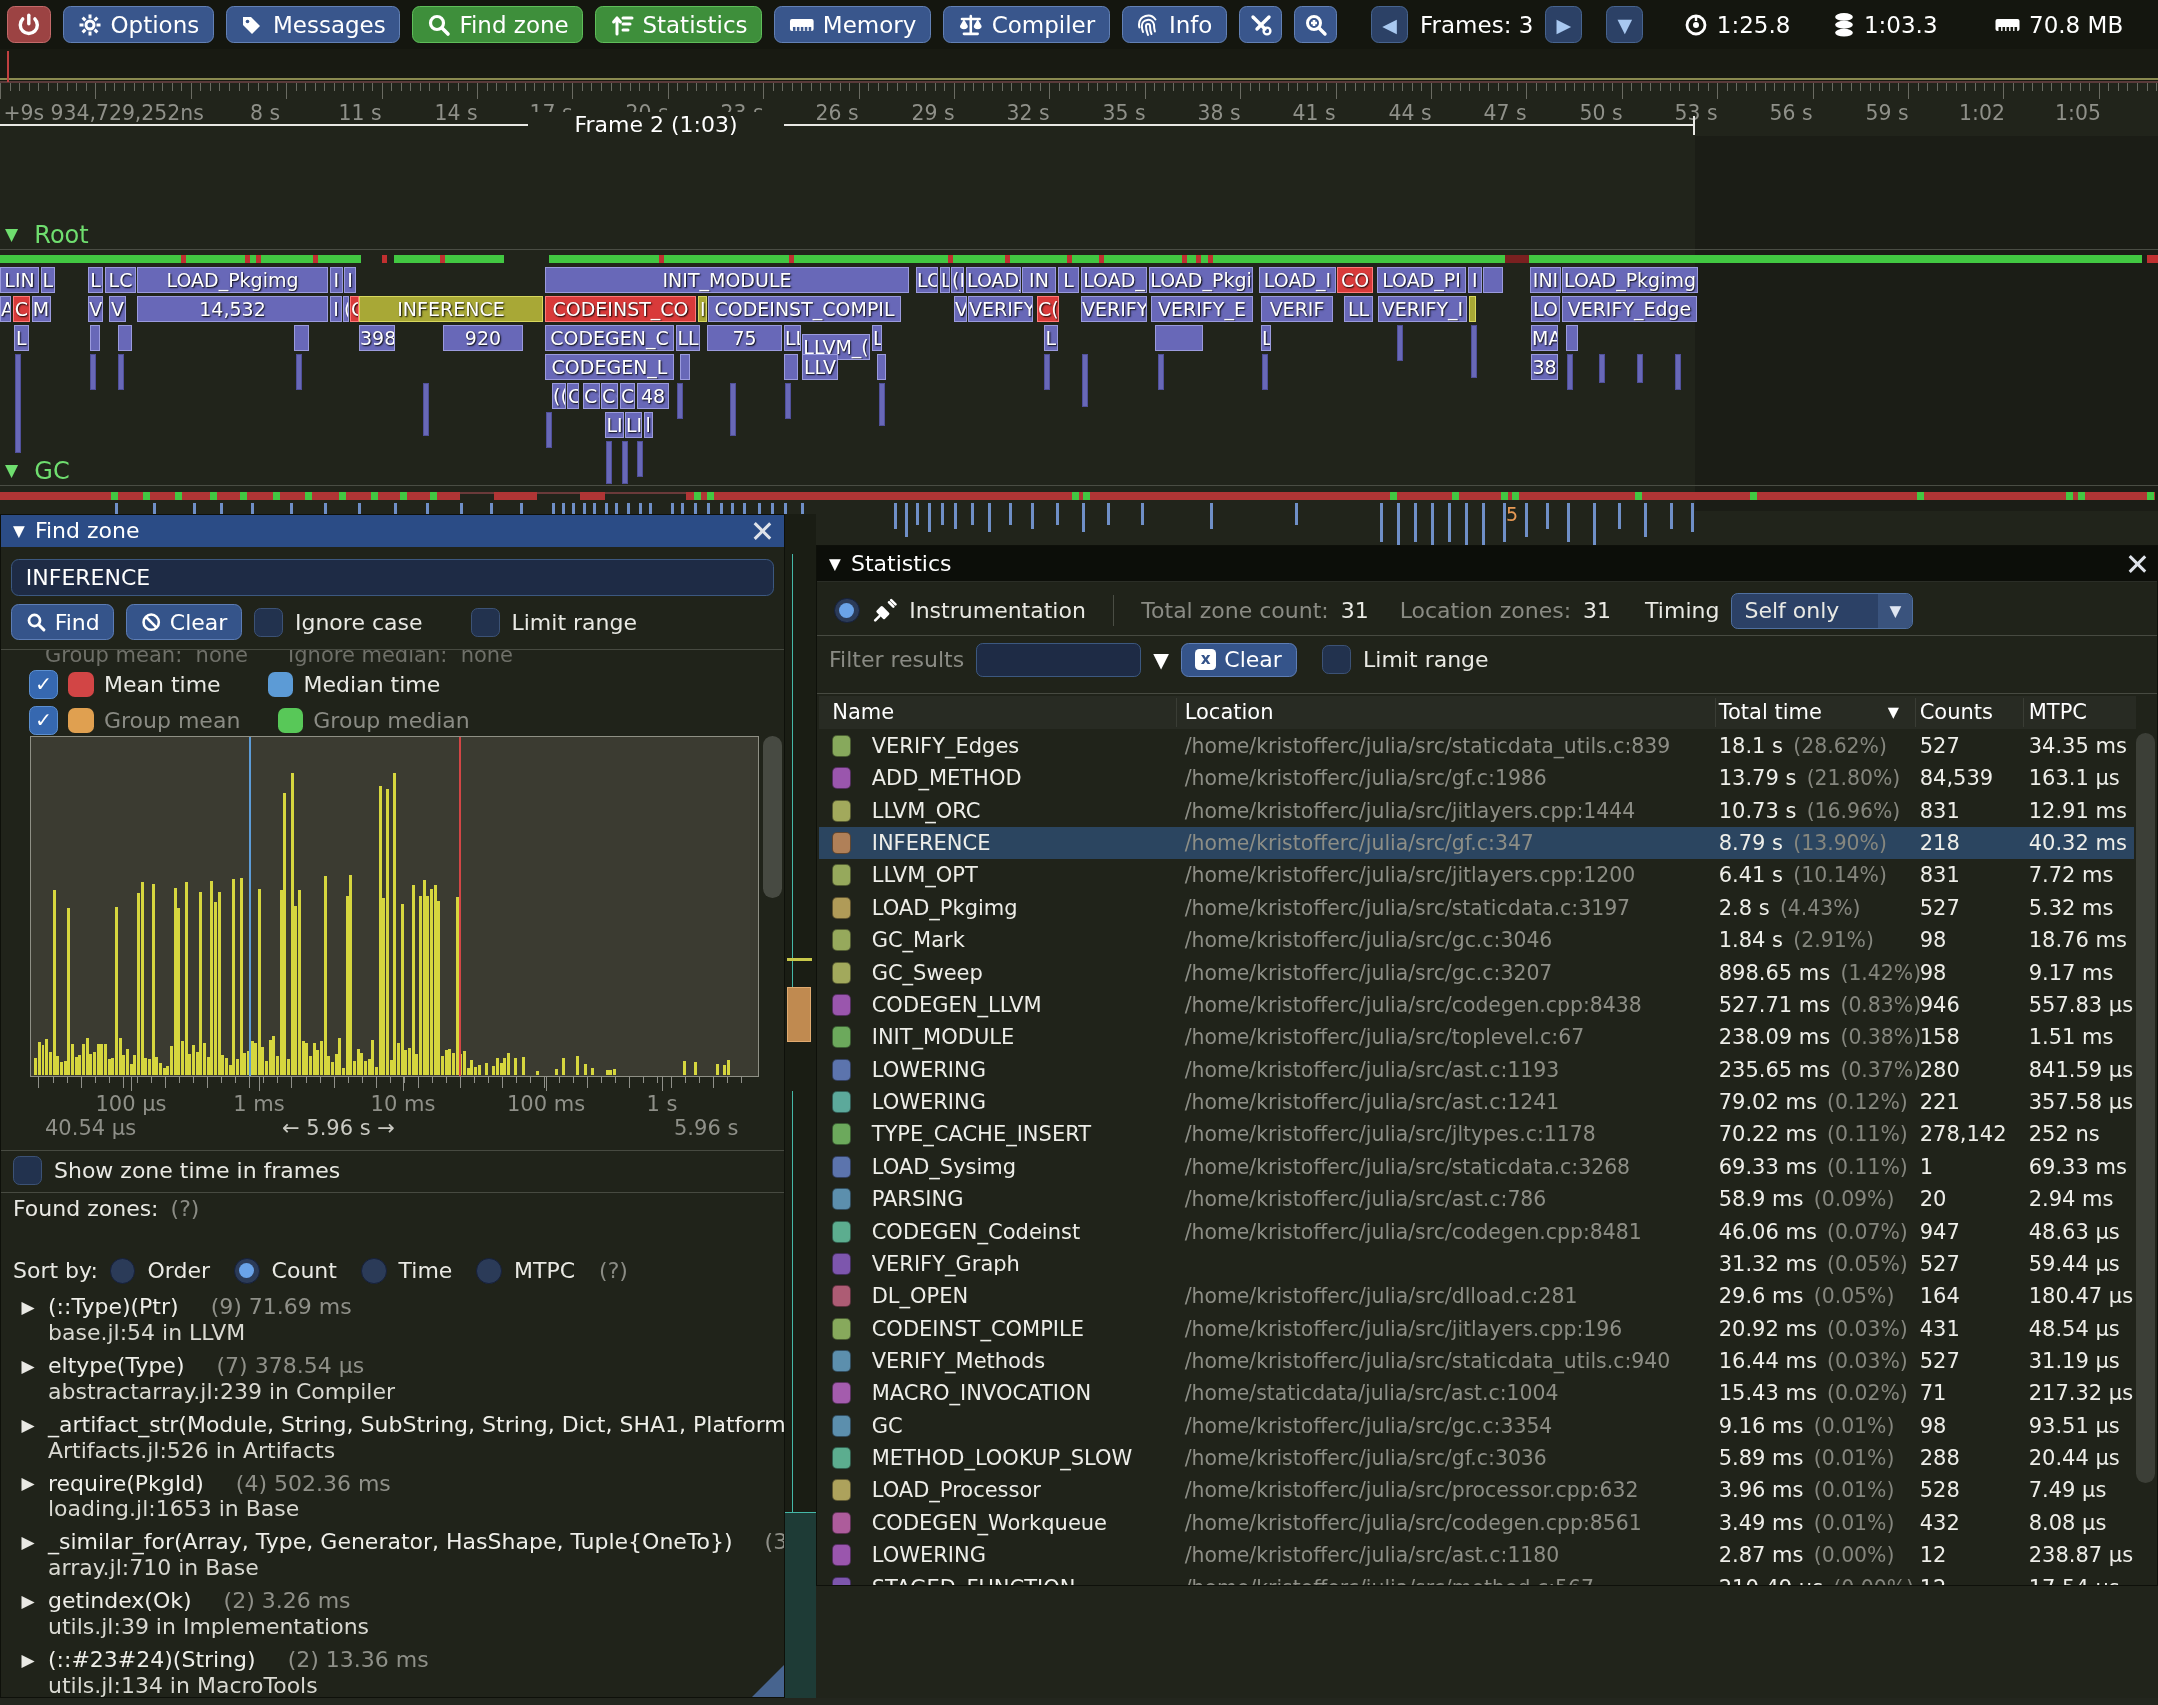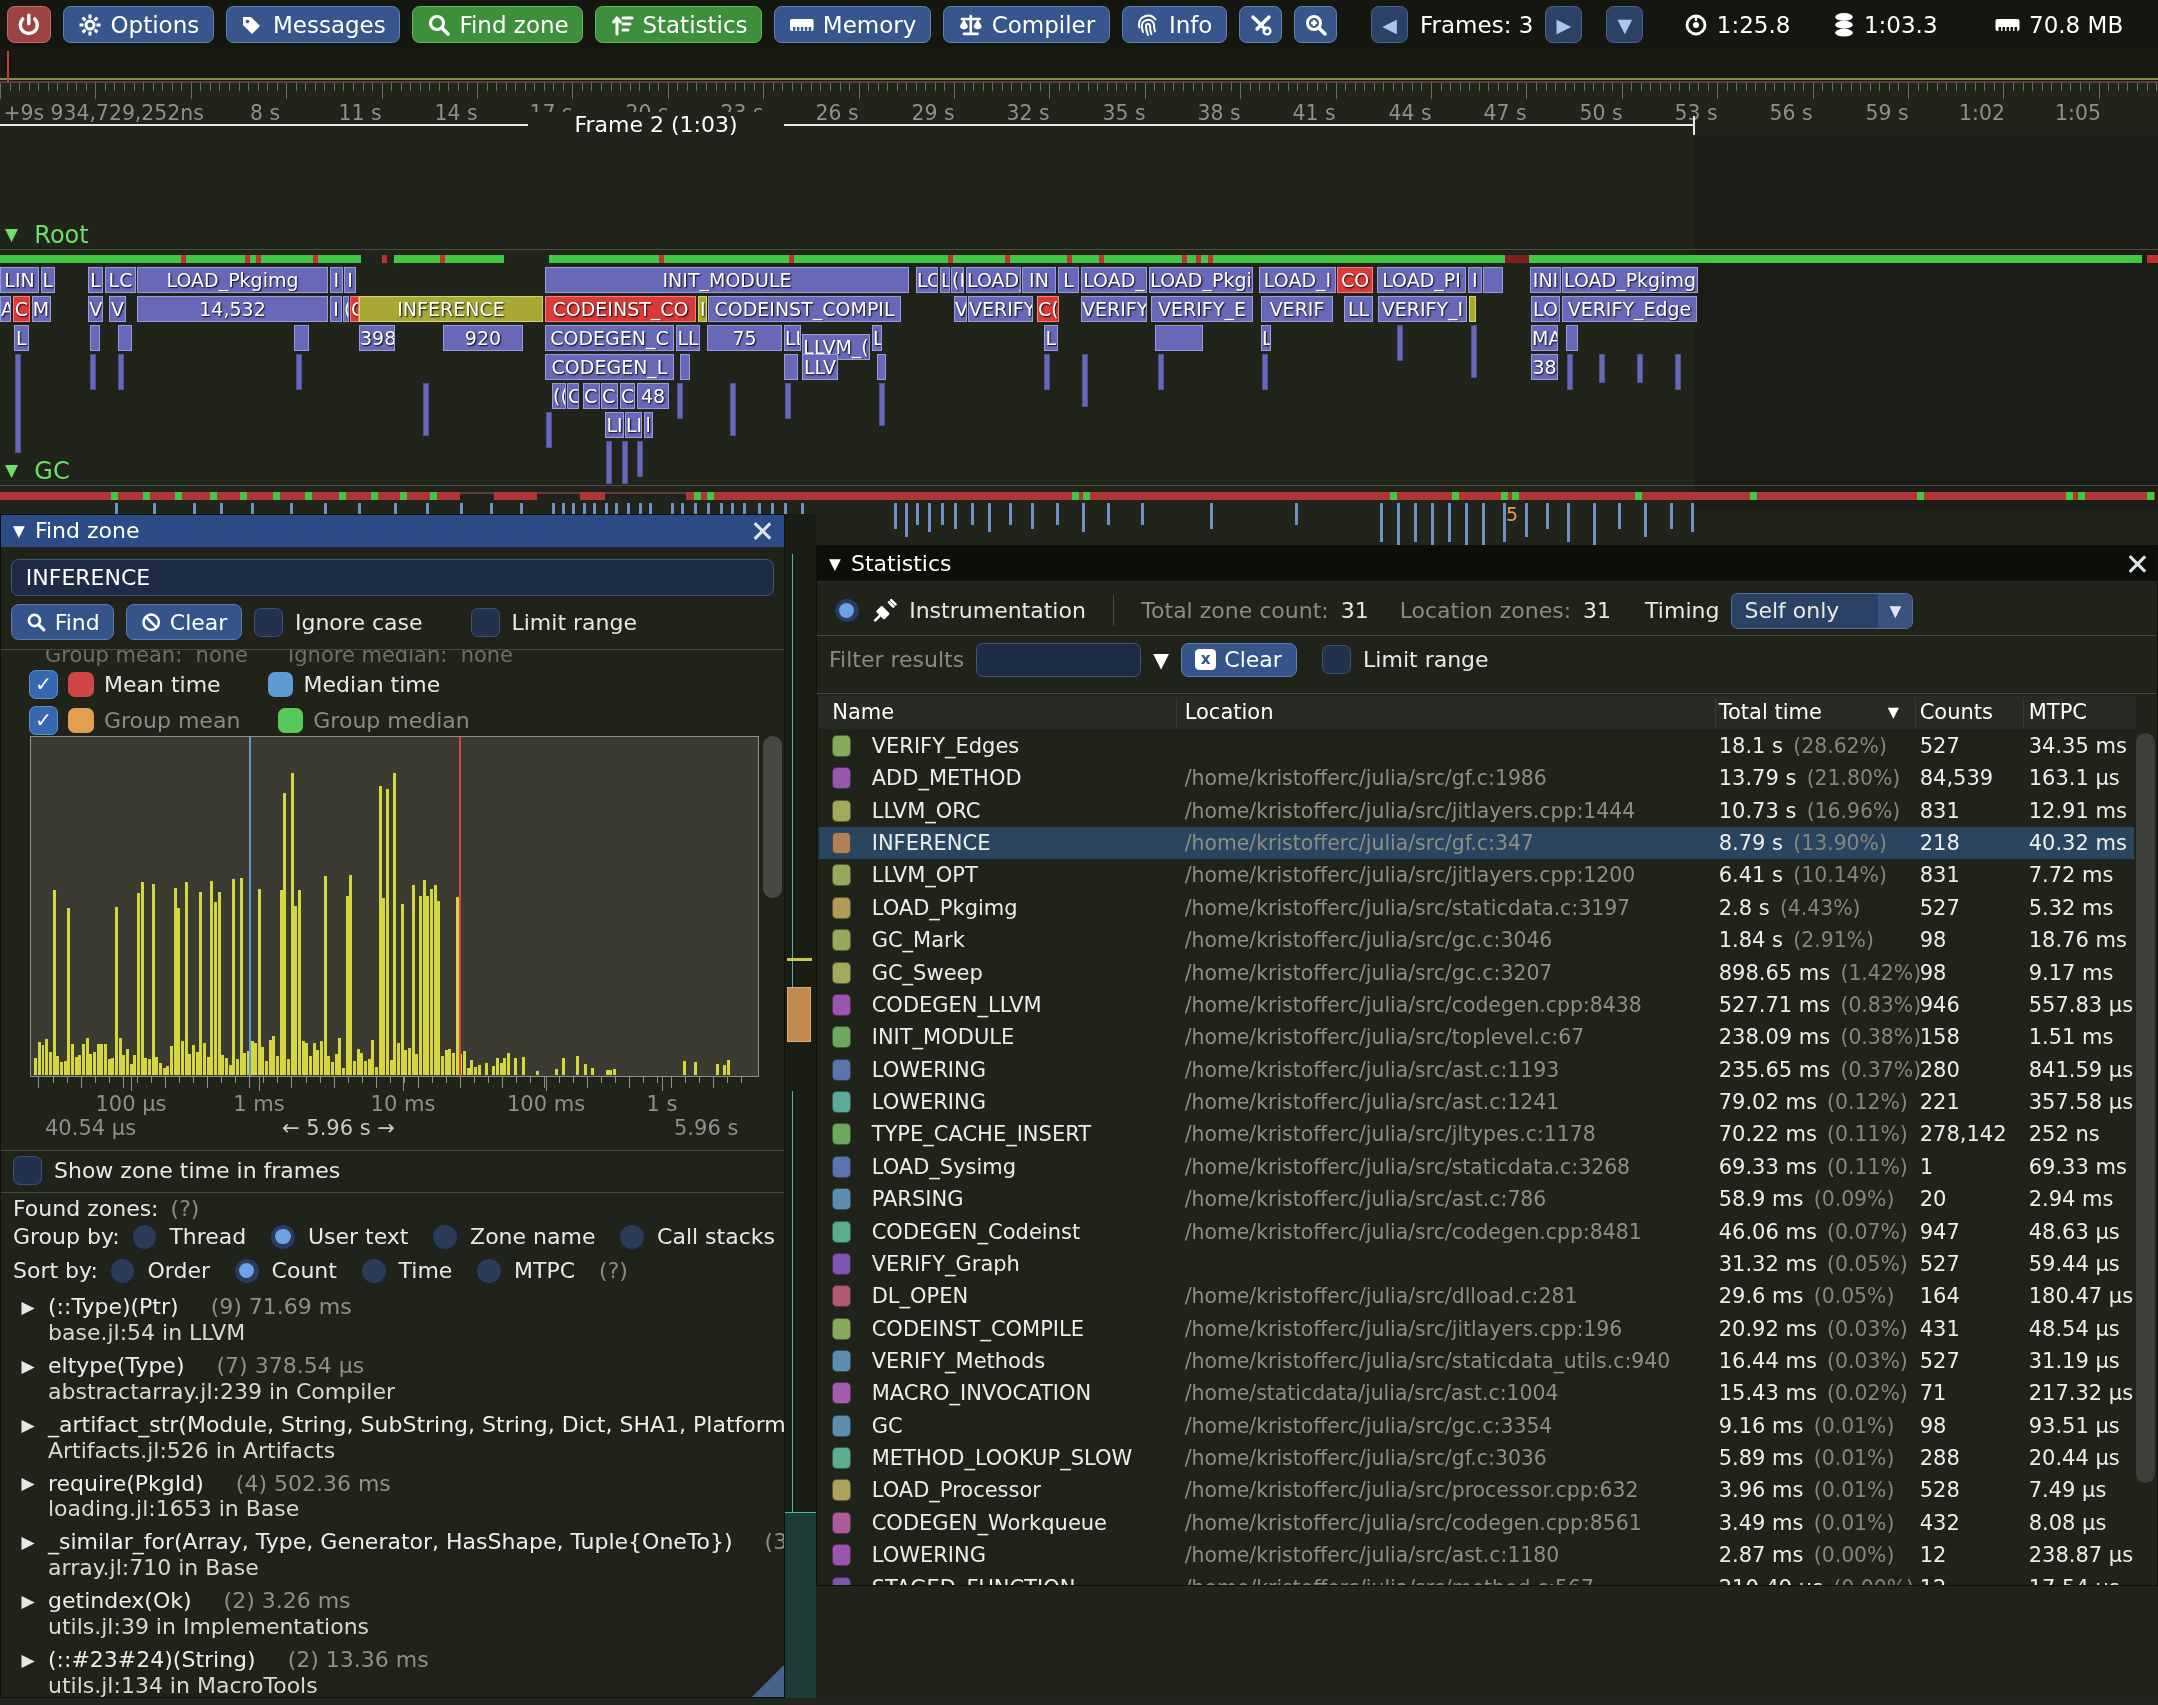--- a/index.html
+++ b/index.html
@@ -671,33 +671,20 @@
     <div class="fzrow" style="left:12px;top:641px;">
       <div class="checkbox" style="position:static;"></div>
       <span class="wlabel">Show zone time in frames</span>
     </div>
     <div class="sep" style="top:677px;"></div>
 
     <div class="fzrow" style="left:12px;top:681px;">
       <span class="wlabel">Found zones:</span>
       <span class="glabel">(?)</span>
     </div>
-    <div class="fzrow" id="groupby" style="left:12px;top:709px;width:801px;overflow:hidden;">
-        <span class="wlabel">Group by:</span>
-        <span class="radio"></span>
-        <span class="wlabel" style="margin-right: 12px;">Thread</span>
-        <span class="radio">
-          <span class="dot"></span>
-        </span>
-        <span class="wlabel" style="margin-right: 12px;">User text</span>
-        <span class="radio"></span>
-        <span class="wlabel" style="margin-right: 12px;">Zone name</span>
-        <span class="radio"></span>
-        <span class="wlabel" style="margin-right: 12px;">Call stacks</span>
-      </div>
     <div class="fzrow" id="sortby" style="left:12px;top:743px;">
         <span class="wlabel">Sort by:</span>
         <span class="radio"></span>
         <span class="wlabel" style="margin-right: 12px;">Order</span>
         <span class="radio">
           <span class="dot"></span>
         </span>
         <span class="wlabel" style="margin-right: 12px;">Count</span>
         <span class="radio"></span>
         <span class="wlabel" style="margin-right: 12px;">Time</span>
@@ -852,20 +839,21 @@
       <span class="vline" style="left:357px;"></span>
         <span class="vline" style="left:896px;"></span>
       <span class="vline" style="left:1096px;"></span>
         <span class="vline" style="left:1204px;"></span>
     </div>
 
     <div id="statrows">
         <div class="strow" style="top: 184px;">
           <div class="sw" style="background: rgb(135, 169, 92);"></div>
           <div class="nm">VERIFY_Edges</div>
+          <div class="lc">/home/kristofferc/julia/src/staticdata_utils.c:839</div>
           <div class="tt">18.1 s<span class="pc">(28.62%)</span></div>
           <div class="ct">527</div>
           <div class="mt">34.35 ms</div>
         </div>
         <div class="strow" style="top: 216px;">
           <div class="sw" style="background: rgb(154, 86, 173);"></div>
           <div class="nm">ADD_METHOD</div>
           <div class="lc">/home/kristofferc/julia/src/gf.c:1986</div>
           <div class="tt">13.79 s<span class="pc">(21.80%)</span></div>
           <div class="ct">84,539</div>

